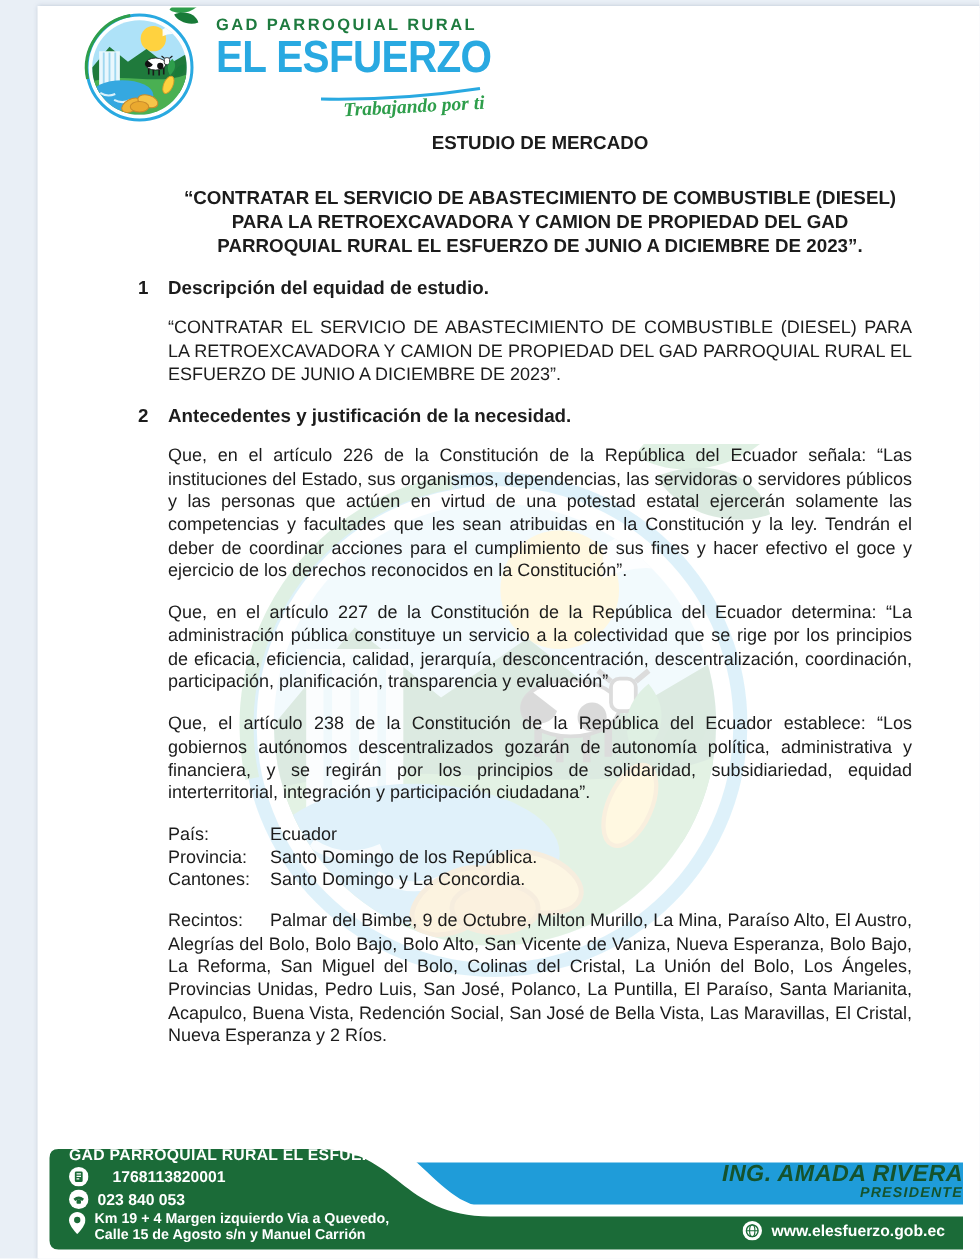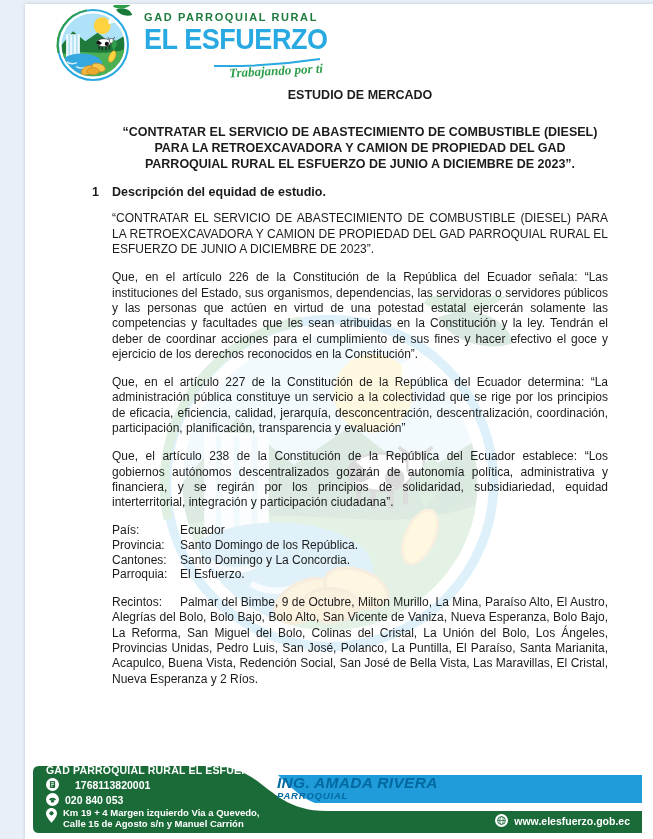--- a/index.html
+++ b/index.html
@@ -63,21 +63,21 @@
   }
   .f-row{position:absolute;left:21px;color:#fff;font-size:10.5px;font-weight:bold;
     display:flex;align-items:center;gap:6px;white-space:nowrap;}
   .f-row.r1{top:774px;gap:16px;}
   .f-row.r2{top:789px;}
   .f-row.r3{top:804px;align-items:flex-start;}
   .f-row .ico{width:13px;height:13px;display:inline-block;flex:0 0 auto;}
   .f-row .ico.pin{width:11px;height:15px;}
   .addr{font-size:9.5px;line-height:10.5px;font-weight:bold;}
   .president{
-    position:absolute;left:252px;top:770px;width:365px;text-align:left;color:#0369a1;
+    position:absolute;left:252px;top:770px;width:365px;text-align:right;color:#14532d;
   }
   .p-name{font-size:15.5px;font-weight:800;font-style:italic;letter-spacing:.3px;line-height:17px;}
   .p-title{font-size:9.5px;font-weight:bold;font-style:italic;letter-spacing:.8px;line-height:10px;}
   .website{
     position:absolute;top:810px;right:14px;color:#fff;font-size:10.5px;font-weight:bold;
     display:flex;align-items:center;gap:6px;white-space:nowrap;
   }
   .website .ico{width:13px;height:13px;display:inline-block;}
 </style>
 </head>
@@ -162,30 +162,30 @@
 
   <main class="doc-body">
     <h1 class="doc-title">ESTUDIO DE MERCADO</h1>
 
     <p class="subject">“CONTRATAR EL SERVICIO DE ABASTECIMIENTO DE COMBUSTIBLE (DIESEL) PARA LA RETROEXCAVADORA Y CAMION DE PROPIEDAD DEL GAD PARROQUIAL RURAL EL ESFUERZO DE JUNIO A DICIEMBRE DE 2023”.</p>
 
     <h2 class="sec-heading"><span class="num">1</span><span>Descripción del equidad de estudio.</span></h2>
 
     <p class="para">“CONTRATAR EL SERVICIO DE ABASTECIMIENTO DE COMBUSTIBLE (DIESEL) PARA LA RETROEXCAVADORA Y CAMION DE PROPIEDAD DEL GAD PARROQUIAL RURAL EL ESFUERZO DE JUNIO A DICIEMBRE DE 2023”.</p>
 
+    <h2 class="sec-heading"><span class="num">2</span><span>Antecedentes y justificación de la necesidad.</span></h2>
 
     <p class="para">Que, en el artículo 226 de la Constitución de la República del Ecuador señala: “Las instituciones del Estado, sus organismos, dependencias, las servidoras o servidores públicos y las personas que actúen en virtud de una potestad estatal ejercerán solamente las competencias y facultades que les sean atribuidas en la Constitución y la ley. Tendrán el deber de coordinar acciones para el cumplimiento de sus fines y hacer efectivo el goce y ejercicio de los derechos reconocidos en la Constitución”.</p>
     <p class="para">Que, en el artículo 227 de la Constitución de la República del Ecuador determina: “La administración pública constituye un servicio a la colectividad que se rige por los principios de eficacia, eficiencia, calidad, jerarquía, desconcentración, descentralización, coordinación, participación, planificación, transparencia y evaluación”</p>
     <p class="para">Que, el artículo 238 de la Constitución de la República del Ecuador establece: “Los gobiernos autónomos descentralizados gozarán de autonomía política, administrativa y financiera, y se regirán por los principios de solidaridad, subsidiariedad, equidad interterritorial, integración y participación ciudadana”.</p>
 
     <div class="info-rows">
       <div class="info-row"><span class="hang">País:</span><span>Ecuador</span></div>
       <div class="info-row"><span class="hang">Provincia:</span><span>Santo Domingo de los República.</span></div>
       <div class="info-row"><span class="hang">Cantones:</span><span>Santo Domingo y La Concordia.</span></div>
-      <div class="info-row"><span class="hang">Parroquia:</span><span>El Esfuerzo.</span></div>
     </div>
 
     <p class="para"><span class="hang">Recintos:</span><span>Palmar del Bimbe, 9 de Octubre, Milton Murillo, La Mina, Paraíso Alto, El Austro, Alegrías del Bolo, Bolo Bajo, Bolo Alto, San Vicente de Vaniza, Nueva Esperanza, Bolo Bajo, La Reforma, San Miguel del Bolo, Colinas del Cristal, La Unión del Bolo, Los Ángeles, Provincias Unidas, Pedro Luis, San José, Polanco, La Puntilla, El Paraíso, Santa Marianita, Acapulco, Buena Vista, Redención Social, San José de Bella Vista, Las Maravillas, El Cristal, Nueva Esperanza y 2 Ríos.</span></p>
   </main>
 
   <footer class="page-footer">
     <svg class="footer-shape" viewBox="0 0 615 80" preserveAspectRatio="none">
       <rect x="248" y="18" width="365" height="28" fill="#1f9cd9"></rect>
       <path d="M190,2 C252,2 248,58 310,58" fill="none" stroke="#ffffff" stroke-width="16"></path>
       <path d="M10,9 L184,9 C236,9 238,54 298,54 L613,54 L613,76 L10,76 Q4,76 4,70 L4,15 Q4,9 10,9 Z" fill="#1b6b38"></path>
@@ -205,39 +205,39 @@
     </div>
 
     <div class="f-row r2">
       <span class="ico">
         <svg viewBox="0 0 14 14">
             <circle cx="7" cy="7" r="7" fill="#fff"></circle>
             <path d="M3.2,6.6 Q7,3.4 10.8,6.6 L9.5,8.2 Q7,6.4 4.5,8.2 Z" fill="#1b6b38"></path>
             <rect x="5.4" y="7.6" width="3.2" height="2.6" rx=".6" fill="#1b6b38"></rect>
           </svg>
       </span>
-      <span>020 840 053</span>
+      <span>023 840 053</span>
     </div>
 
     <div class="f-row r3">
       <span class="ico pin">
         <svg viewBox="0 0 12 16">
             <path d="M6,0 C2.7,0 0,2.7 0,6 C0,10.2 6,16 6,16 C6,16 12,10.2 12,6 C12,2.7 9.3,0 6,0 Z" fill="#fff"></path>
             <circle cx="6" cy="5.8" r="2.3" fill="#1b6b38"></circle>
           </svg>
       </span>
       <span class="addr">
         <span>Km 19 + 4 Margen izquierdo Via a Quevedo,</span><br>
         <span>Calle 15 de Agosto s/n y Manuel Carrión</span>
       </span>
     </div>
 
     <div class="president">
       <div class="p-name">ING. AMADA RIVERA</div>
-      <div class="p-title">PARROQUIAL</div>
+      <div class="p-title">PRESIDENTE</div>
     </div>
 
     <div class="website">
       <span class="ico">
         <svg viewBox="0 0 14 14">
             <circle cx="7" cy="7" r="7" fill="#fff"></circle>
             <circle cx="7" cy="7" r="4.2" fill="none" stroke="#1b6b38" stroke-width="1"></circle>
             <ellipse cx="7" cy="7" rx="1.9" ry="4.2" fill="none" stroke="#1b6b38" stroke-width=".8"></ellipse>
             <path d="M2.8,7 h8.4" stroke="#1b6b38" stroke-width=".8"></path>
           </svg>

